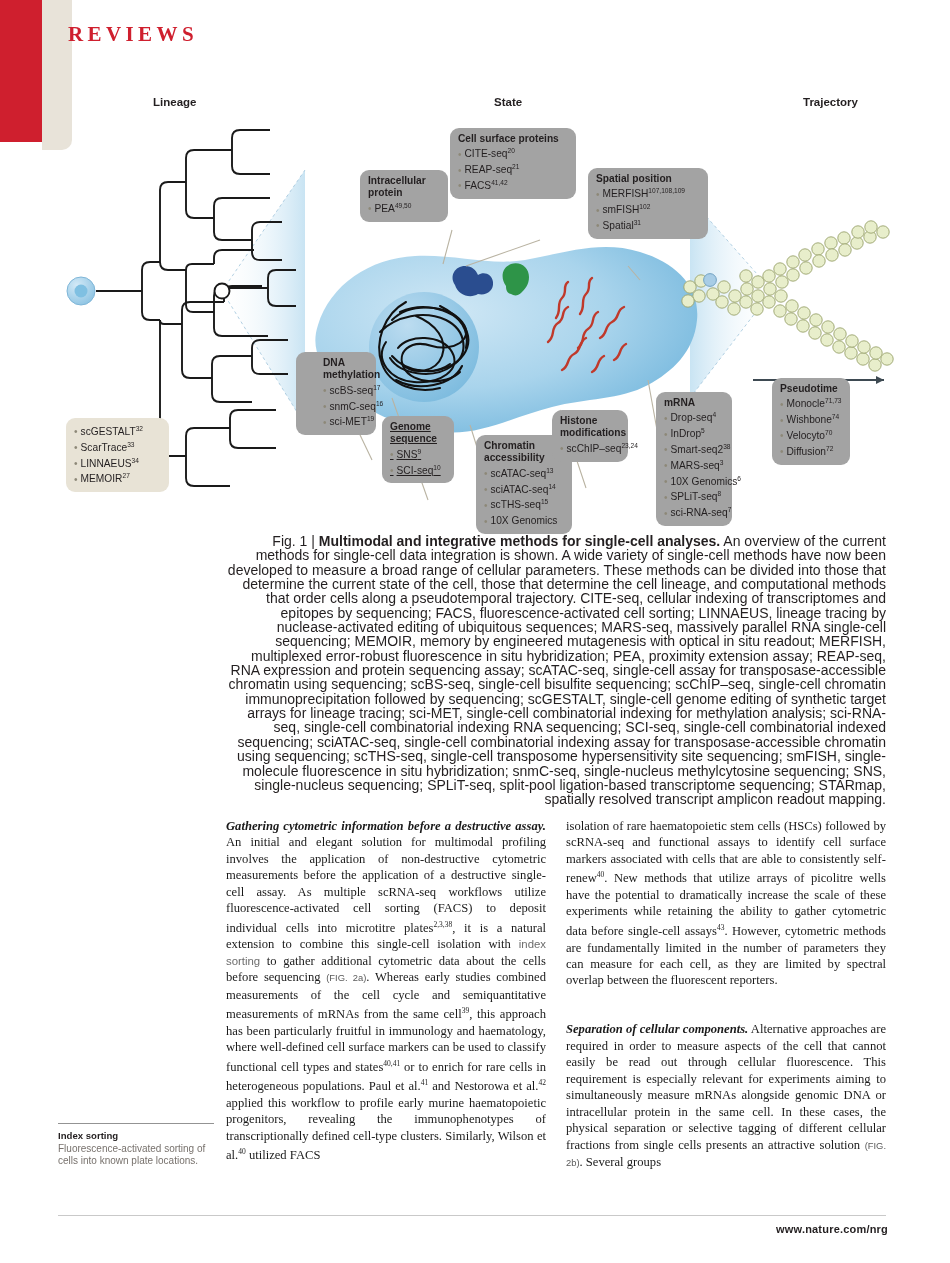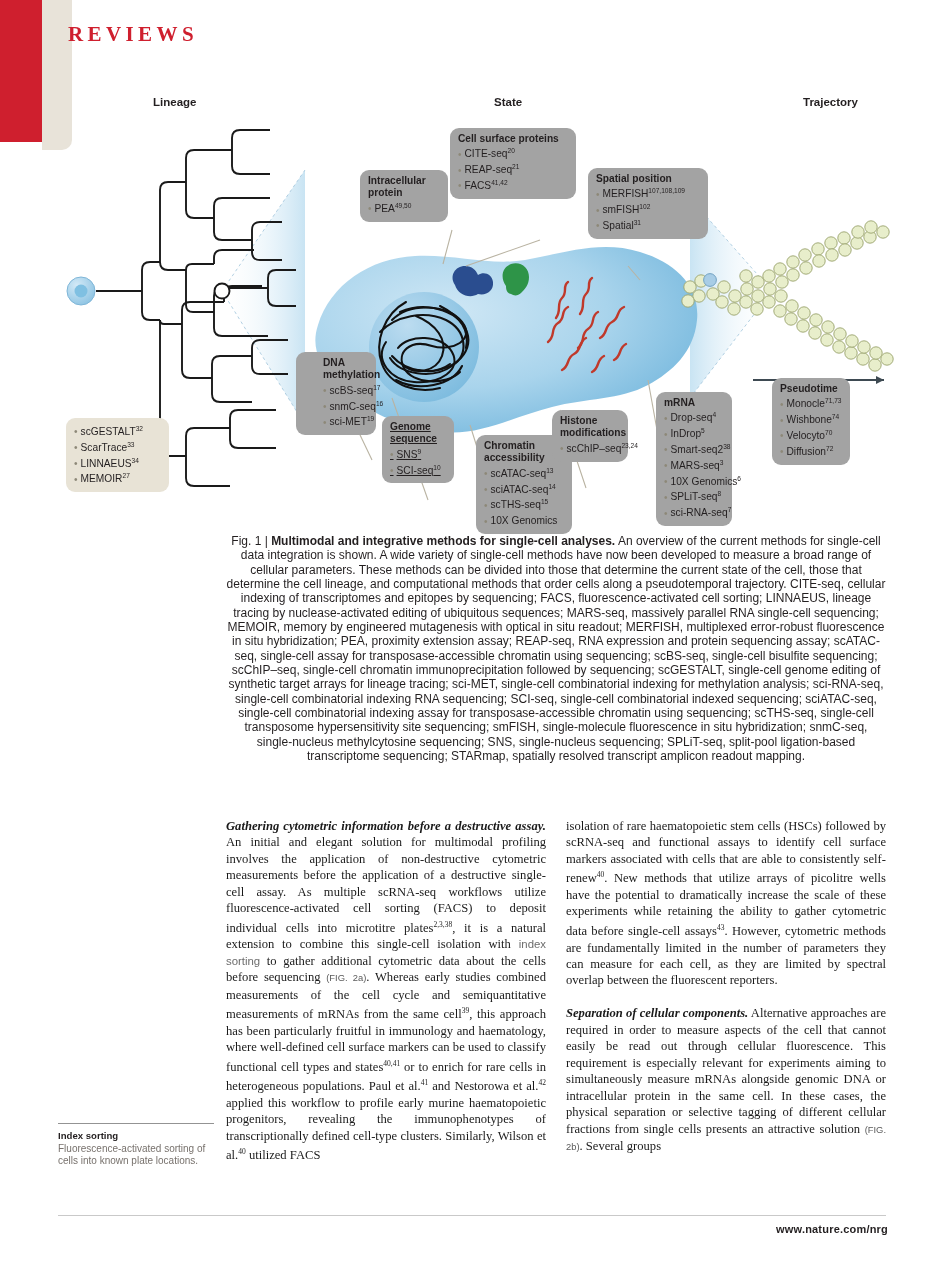--- a/index.html
+++ b/index.html
@@ -29,31 +29,31 @@
   .callout sup{font-size:6.6px;vertical-align:super;letter-spacing:0;}
   .plain-list{position:absolute;background:#e8e3d6;border-radius:9px;padding:5px 9px 6px 8px;
     font-size:10.2px;line-height:12.4px;}
   .plain-list ul{margin:0;padding:0;list-style:none;}
   .plain-list li{white-space:nowrap;}
   .plain-list li:before{content:"\2022";color:#8d8878;margin-right:3px;}
   .plain-list sup{font-size:6.6px;vertical-align:super;}
   
   #caption{
     position:absolute;left:226px;top:534px;width:660px;
-    font-size:12px;line-height:14.35px;color:#231f20;text-align:center;
+    font-size:14px;line-height:14.35px;color:#231f20;text-align:right;
   }
   #caption b{font-weight:700;}
   
   .bodycol{
     position:absolute;top:818px;width:320px;font-family:"Liberation Serif",serif;
     font-size:12.6px;line-height:16.45px;text-align:justify;color:#1a1a1a;
   }
   #col-left{left:226px;}
   #col-right{left:566px;}
-  .bodycol p{margin:0 0 0 0;}
+  .bodycol p{margin:0 0 16px 0;}
   .bodycol .run-in{font-weight:700;font-style:italic;}
   .bodycol sup{font-size:7.5px;vertical-align:super;}
   .figref{font-family:"Liberation Sans",sans-serif;font-size:9.4px;color:#5a5a5a;}
   .gloss-term{color:#6c6c6c;font-family:"Liberation Sans",sans-serif;font-size:11.4px;}
   .spacer{height:16.45px;}
   
   #glossary{position:absolute;left:58px;top:1123px;width:156px;}
   #glossary .rule{height:1px;background:#939393;margin-bottom:6px;}
   #glossary .term{font-size:9.6px;font-weight:700;color:#231f20;margin-bottom:2px;}
   #glossary .def{font-size:10px;line-height:11.6px;color:#77716c;}

